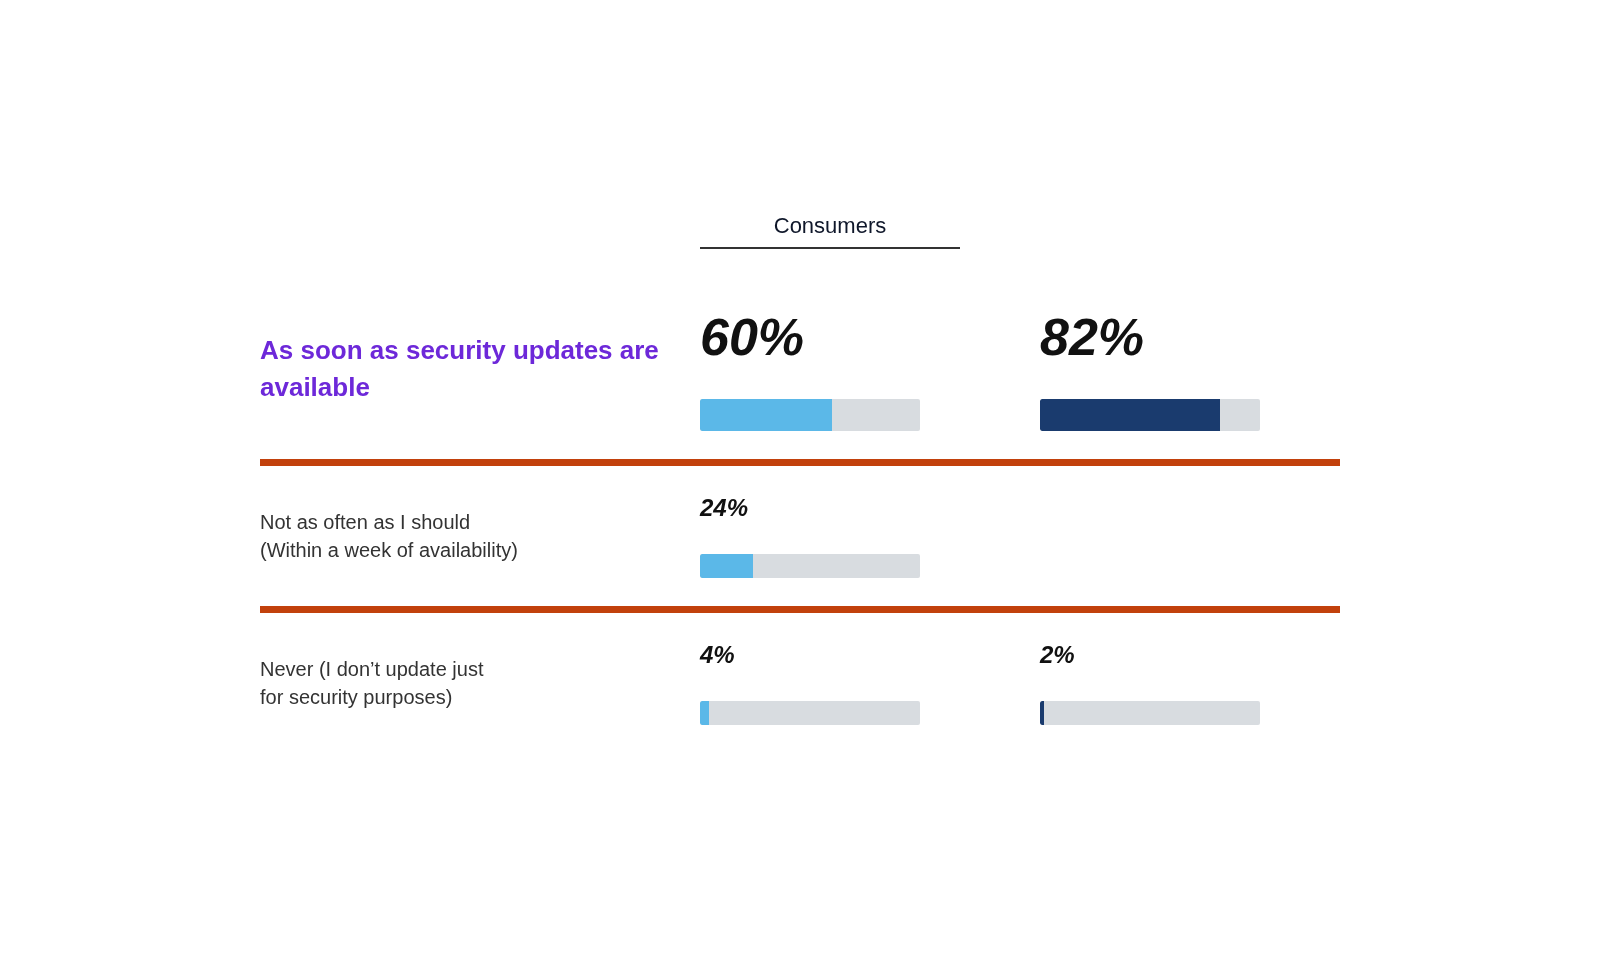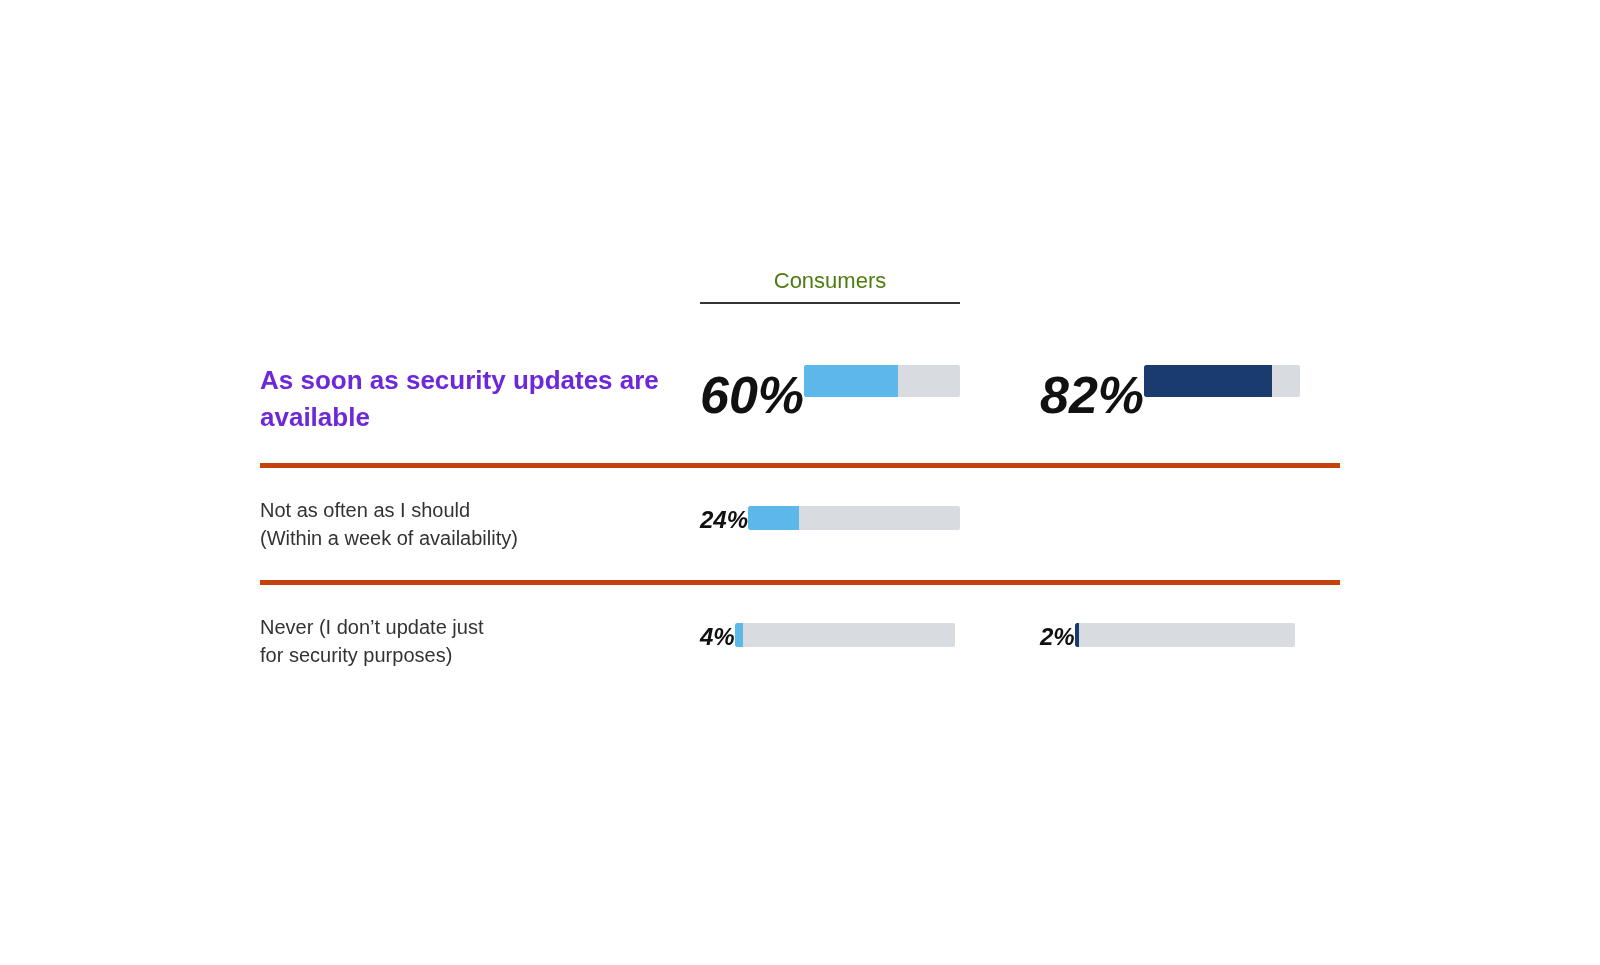--- a/index.html
+++ b/index.html
@@ -20,37 +20,37 @@
       display: flex;
       align-items: flex-end;
       margin-bottom: 30px;
       padding-left: 440px;
     }
     .col-header {
       width: 260px;
       text-align: center;
       font-size: 22px;
       font-weight: 400;
-      color: #4d7c0f;
+      color: #0f172a;
       padding-bottom: 8px;
       border-bottom: 2px solid #333;
     }
     .col-header-spacer {
       width: 80px;
     }
     .data-rows {
       display: flex;
       flex-direction: column;
       gap: 0px;
     }
     .data-row {
       display: flex;
       align-items: center;
       padding: 28px 0;
-      border-top: 5px solid #c2410c;
+      border-top: 7px solid #c2410c;
     }
     .data-row:first-child {
       border-top: none;
     }
     .row-label {
       width: 440px;
       padding-right: 40px;
     }
     .row-label-text {
       font-size: 20px;
@@ -58,22 +58,23 @@
       line-height: 1.4;
     }
     .row-label-text.bold {
       font-size: 26px;
       font-weight: 700;
       color: #6d28d9;
     }
     .col-data {
       width: 260px;
       display: flex;
-      flex-direction: row;
+      flex-direction: column;
       align-items: flex-start;
+      gap: 24px;
     }
     .col-spacer {
       width: 80px;
     }
     .percentage {
       font-size: 24px;
       font-weight: 700;
       font-style: italic;
       color: #111;
       margin-bottom: 8px;

